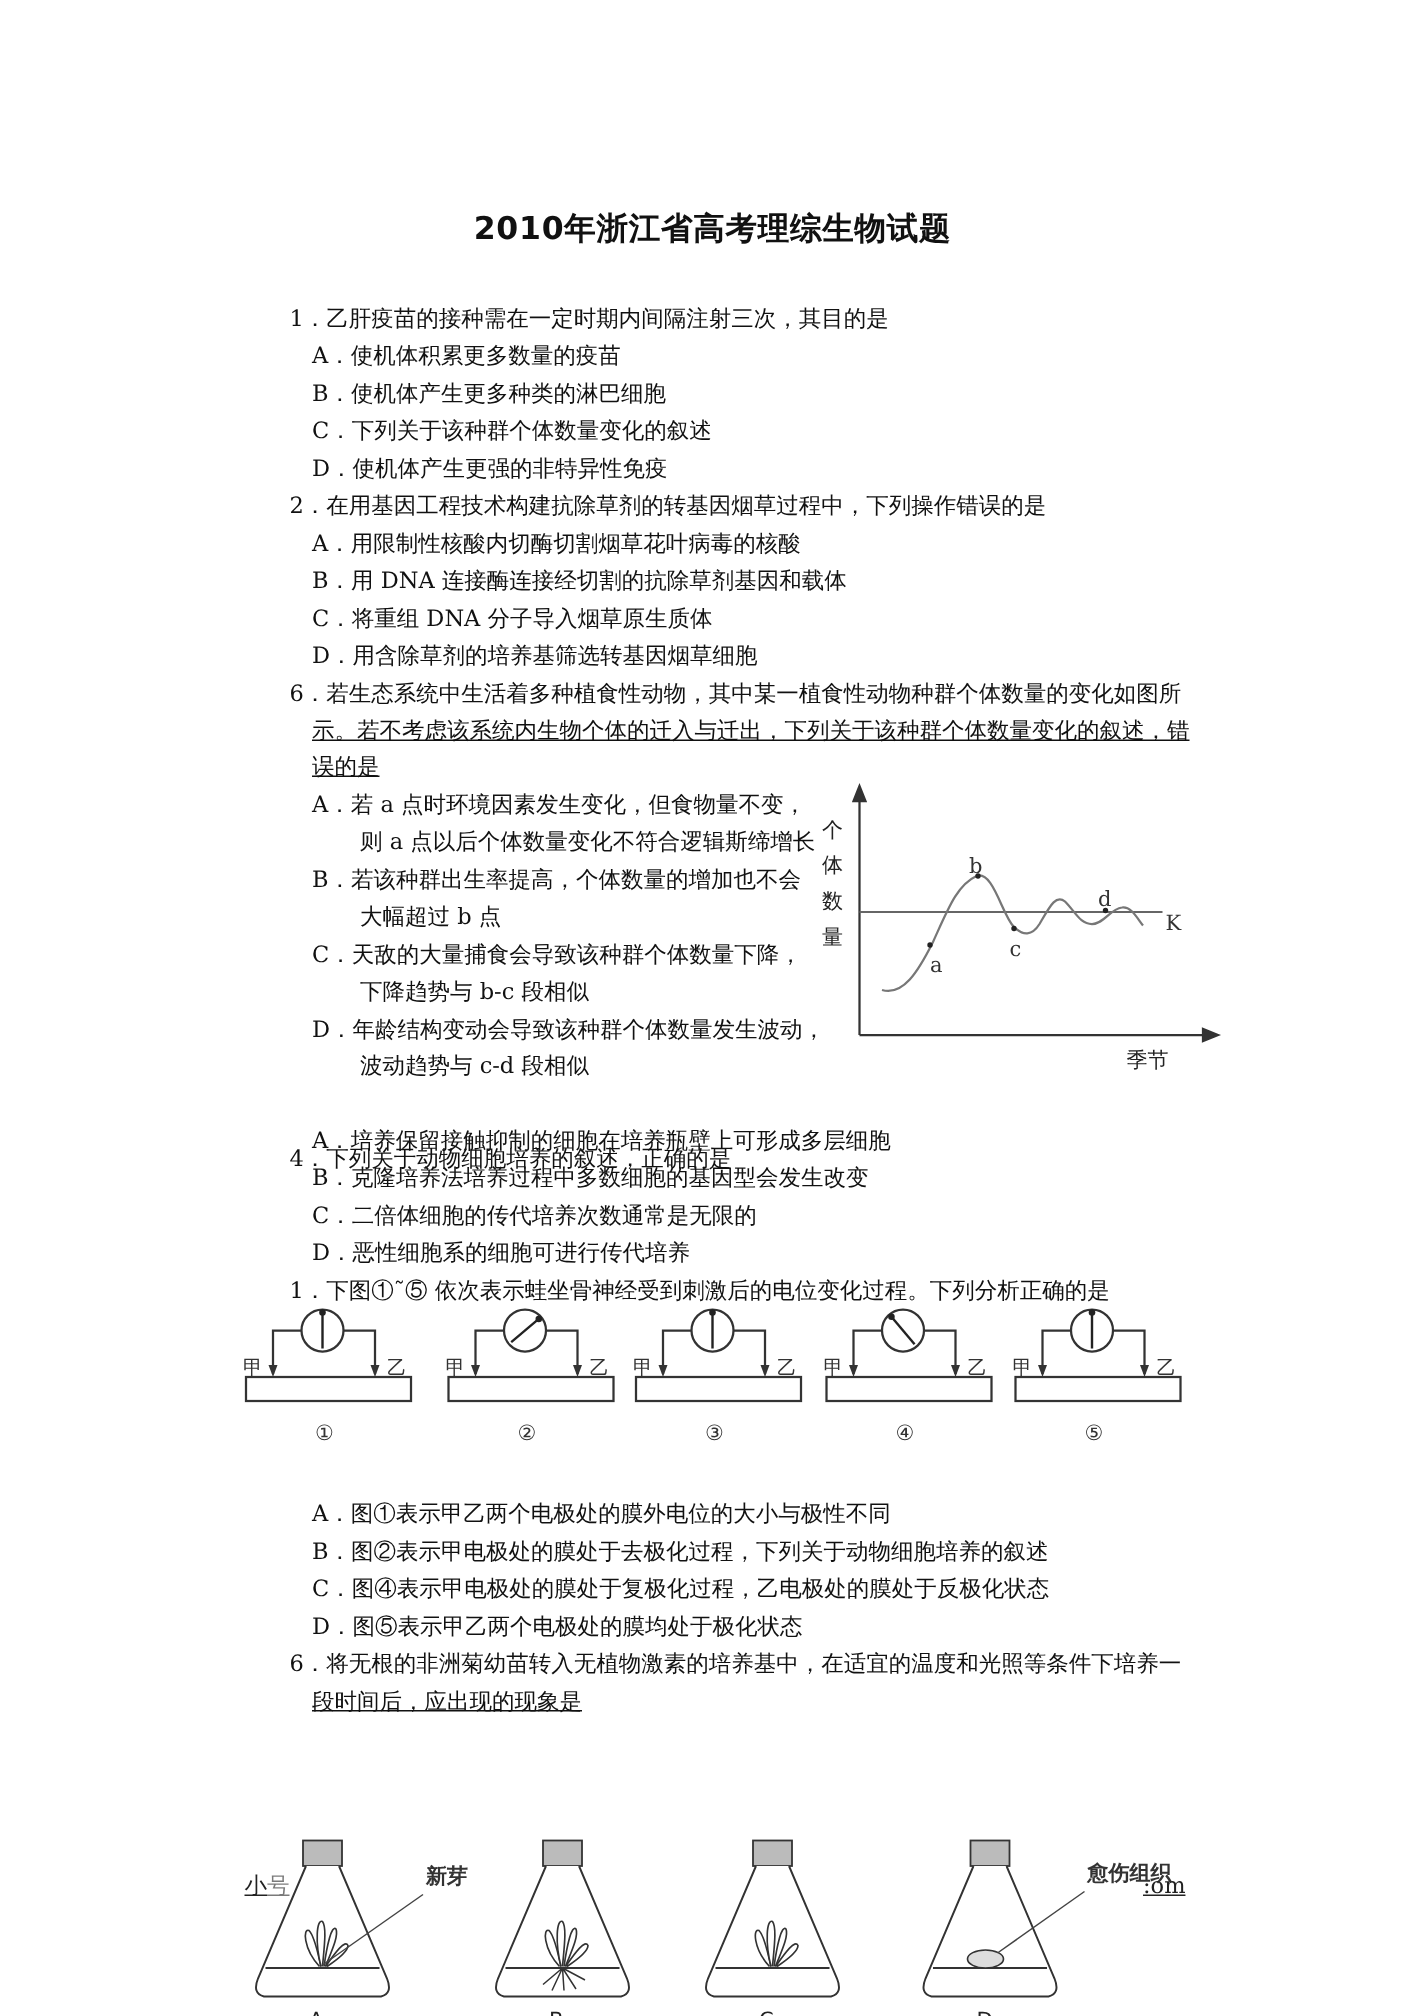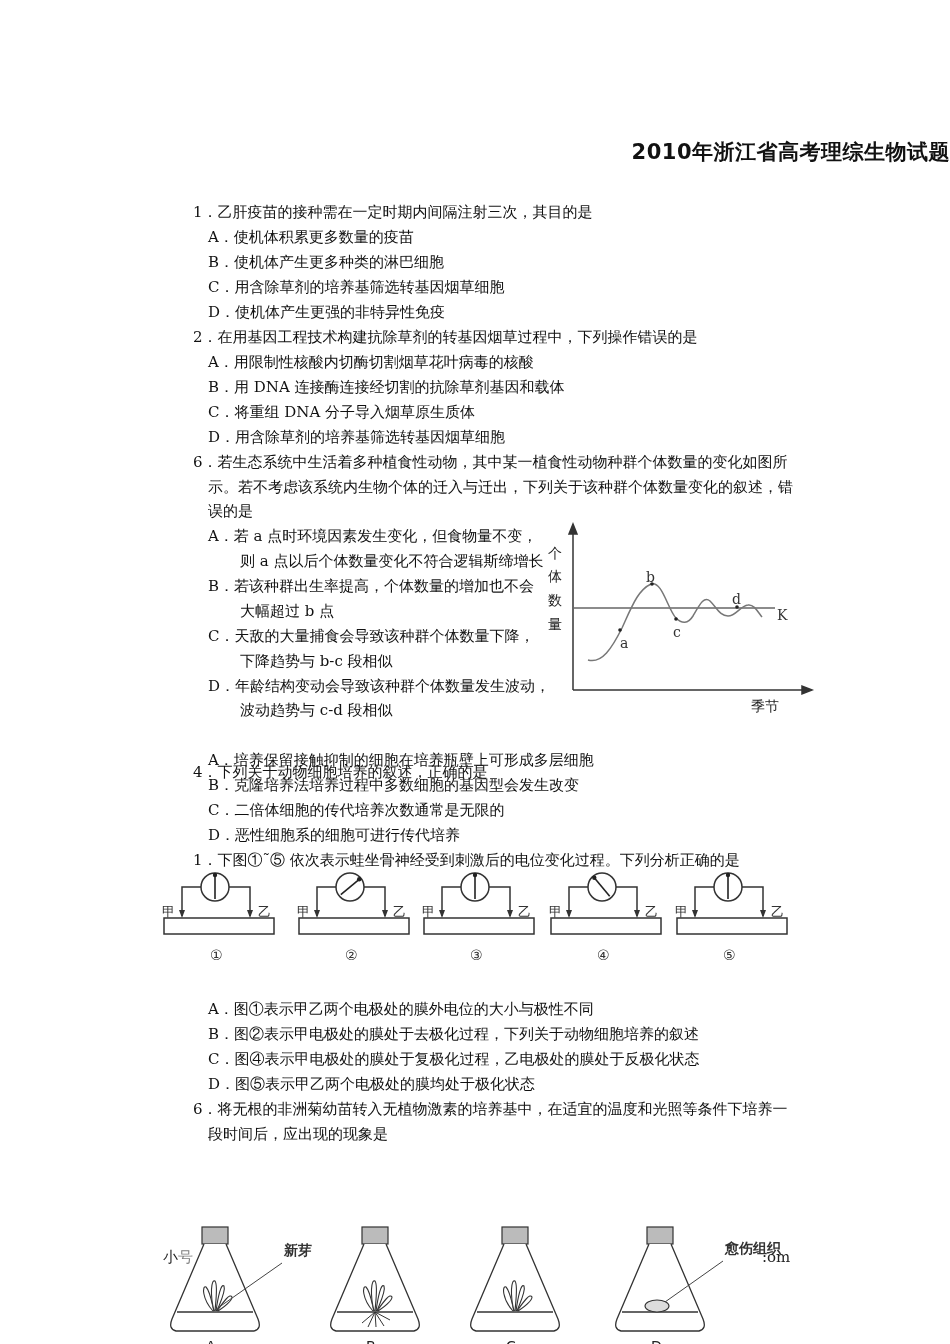--- a/index.html
+++ b/index.html
@@ -3,47 +3,47 @@
 <meta charset="utf-8">
 <style>
   html, body { margin: 0; padding: 0; background: #ffffff; }
   body {
     width: 950px; height: 1344px; position: relative; overflow: hidden;
     font-family: "DejaVu Serif", "Liberation Serif", serif;
     color: #111;
   }
   .title {
     position: absolute; left: 0; width: 950px; top: 138px;
-    text-align: right; font-size: 21px; font-weight: bold;
+    text-align: center; font-size: 21px; font-weight: bold;
     font-family: "DejaVu Sans", "Liberation Sans", sans-serif;
     letter-spacing: 0.5px;
   }
   .line {
     position: absolute; font-size: 15px; line-height: 20px; white-space: nowrap; margin-left: 48px;
   }
   .q { left: 145px; }
   .opt { left: 160px; }
   .cont { left: 192px; }
-  .qcont { left: 160px; }
+  .qcont { left: 160px; text-decoration: underline; }
   .graph { position: absolute; left: 540px; top: 518px; width: 280px; height: 205px; }
   .galv-row { position: absolute; left: 160px; top: 868px; width: 640px; height: 100px; }
   .galv { position: absolute; top: 0; width: 120px; height: 100px; }
   .flask-row { position: absolute; left: 160px; top: 1219px; width: 640px; height: 135px; }
   .flask { position: absolute; top: 0; width: 110px; height: 135px; }
-  .wm { position: absolute; font-size: 15px; color: #222; }
+  .wm { position: absolute; font-size: 15px; color: #222; text-decoration: underline; }
 </style>
 </head>
 <body>
 
 <div class="title">2010年浙江省高考理综生物试题</div>
 
 <div class="line q" style="top:202px">1．乙肝疫苗的接种需在一定时期内间隔注射三次，其目的是</div>
 <div class="line opt" style="top:227px">A．使机体积累更多数量的疫苗</div>
 <div class="line opt" style="top:252px">B．使机体产生更多种类的淋巴细胞</div>
-<div class="line opt" style="top:277px">C．用含除草剂的培养基筛选转基因烟草细胞</div>
+<div class="line opt" style="top:277px">C．下列关于该种群个体数量变化的叙述</div>
 <div class="line opt" style="top:302px">D．使机体产生更强的非特异性免疫</div>
 
 <div class="line q" style="top:327px">2．在用基因工程技术构建抗除草剂的转基因烟草过程中，下列操作错误的是</div>
 <div class="line opt" style="top:352px">A．用限制性核酸内切酶切割烟草花叶病毒的核酸</div>
 <div class="line opt" style="top:377px">B．用 DNA 连接酶连接经切割的抗除草剂基因和载体</div>
 <div class="line opt" style="top:402px">C．将重组 DNA 分子导入烟草原生质体</div>
 <div class="line opt" style="top:427px">D．用含除草剂的培养基筛选转基因烟草细胞</div>
 
 <div class="line q" style="top:452px">6．若生态系统中生活着多种植食性动物，其中某一植食性动物种群个体数量的变化如图所</div>
 <div class="line qcont" style="top:477px">示。若不考虑该系统内生物个体的迁入与迁出，下列关于该种群个体数量变化的叙述，错</div>

